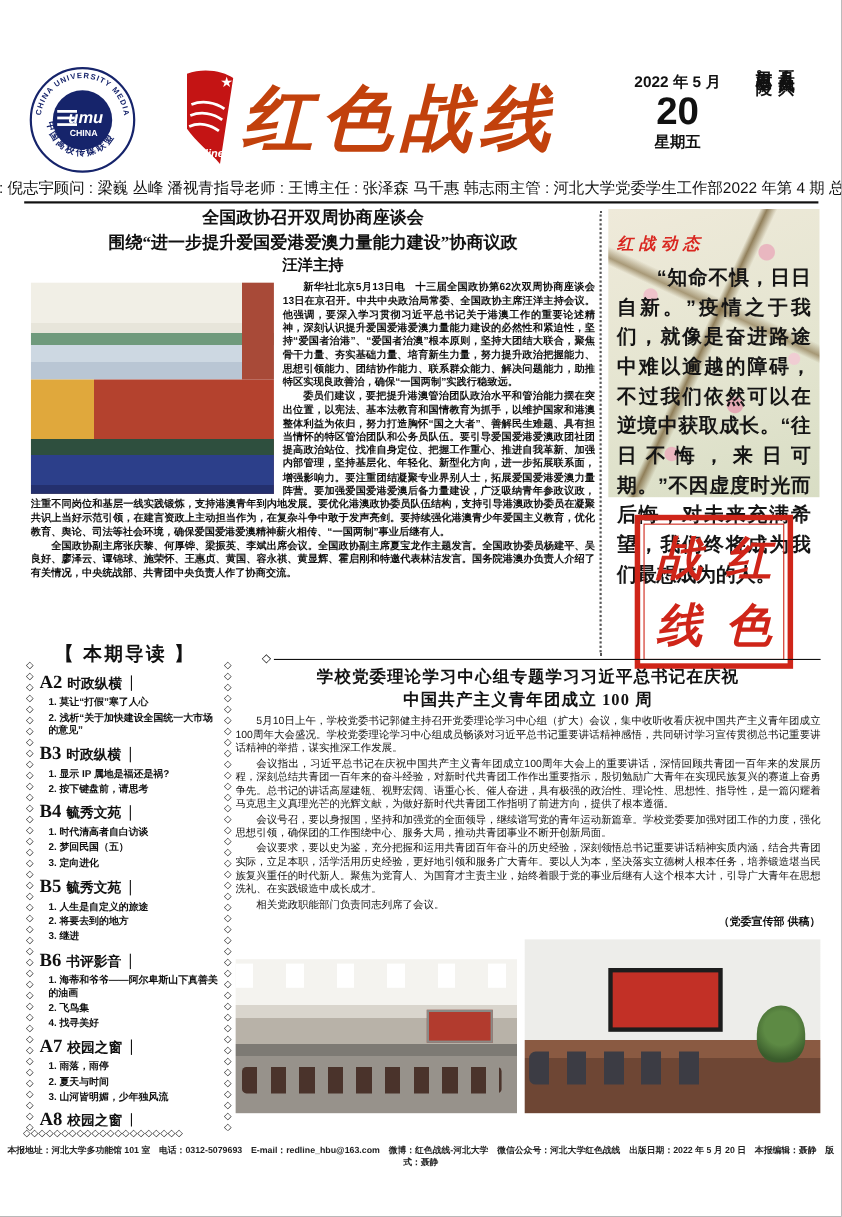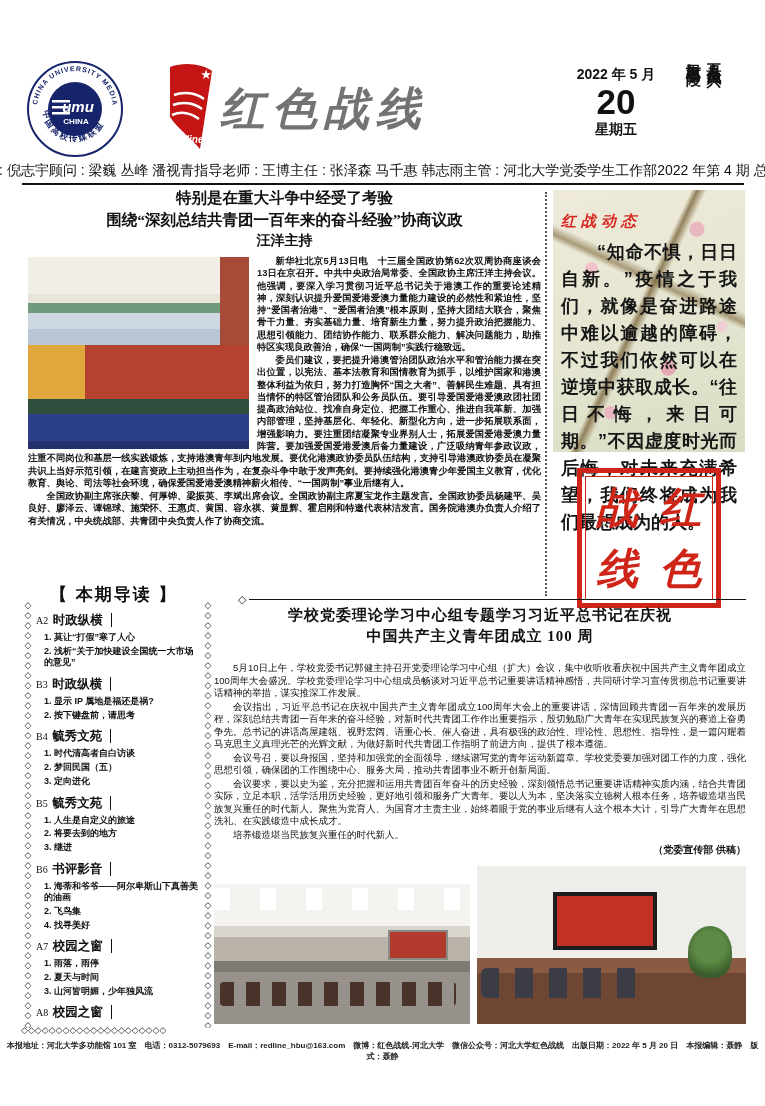--- a/index.html
+++ b/index.html
@@ -4,21 +4,21 @@
 <style>
   html,body{margin:0;padding:0;background:#888;}
   .page{position:relative;width:765px;height:1106px;background:#ffffff;margin:0 auto;
         font-family:"Liberation Sans","DejaVu Sans",sans-serif;color:#111;overflow:hidden;}
 
   
   .logo-wrap{position:absolute;left:26px;top:60px;width:98px;height:98px;}
   .title-block{position:absolute;left:158px;top:56px;width:410px;height:106px;display:flex;align-items:center;}
   .flag-icon{width:62px;height:96px;flex:0 0 auto;}
   .masthead-title{font-family:"Liberation Serif","DejaVu Serif",serif;font-weight:bold;font-style:italic;
-        font-size:45px;color:#737373;letter-spacing:7px;white-space:nowrap;line-height:1;}
+        font-size:65px;color:#c2410c;letter-spacing:7px;white-space:nowrap;line-height:1;}
   .date-block{position:absolute;left:560px;top:66px;width:112px;text-align:center;color:#111;}
   .date-month{font-size:14px;font-weight:bold;}
   .date-day{font-size:35px;font-weight:bold;line-height:1.05;}
   .date-week{font-size:14px;font-weight:bold;}
   .poem{position:absolute;left:685px;top:52px;height:128px;display:flex;gap:4px;}
   .poem div{writing-mode:vertical-rl;font-size:15px;font-weight:bold;line-height:1.1;letter-spacing:2px;}
 
   .masthead-bar{position:absolute;left:22px;top:162px;width:722px;display:flex;justify-content:center;
         font-size:14px;font-weight:normal;border-bottom:2.5px solid #111;padding-bottom:3px;white-space:nowrap;}
 
@@ -66,29 +66,29 @@
   .divider .dm{font-size:11px;line-height:11px;}
   .divider .ln{flex:1;border-top:1.5px solid #111;margin-left:3px;}
 
   .vchain{position:absolute;width:12px;writing-mode:vertical-rl;font-size:9px;line-height:10px;color:#222;
       overflow:hidden;letter-spacing:0;}
   .hchain{position:absolute;font-size:9px;line-height:9px;color:#222;white-space:nowrap;overflow:hidden;}
 
   .digest-panel{position:absolute;left:36px;top:606px;width:162px;height:418px;overflow:hidden;}
   .dg-sec{margin-bottom:5px;}
   .dg-head{margin:4px 0 3px;white-space:nowrap;}
-  .dg-code{font-family:"Liberation Serif","DejaVu Serif",serif;font-weight:normal;font-size:10px;}
+  .dg-code{font-family:"Liberation Serif","DejaVu Serif",serif;font-weight:bold;font-size:17px;}
   .dg-name{font-weight:bold;font-size:12.5px;border-right:1.5px solid #111;padding-right:8px;}
   .dg-item{font-size:9px;font-weight:bold;line-height:1.3;margin:2px 0 2px 8px;text-align:left;}
 
   
   .a2-col{position:absolute;left:214px;top:604px;width:532px;height:434px;overflow:hidden;}
   .a2-h{text-align:center;font-weight:bold;font-family:"Liberation Serif","DejaVu Serif",serif;font-size:15px;
       letter-spacing:1px;margin:2px 0;}
-  .a2-body{font-size:9.5px;line-height:1.32;text-align:justify;margin-top:16px;}
+  .a2-body{font-size:9.5px;line-height:1.32;text-align:justify;margin-top:4px;}
   .a2-body p{margin:0 0 1px;text-indent:2em;}
   .a2-byline{text-align:right;font-size:10px;font-weight:bold;margin:2px 0 0;}
   .photos-row{display:flex;gap:7px;margin-top:9px;align-items:flex-end;}
   .ph-conf{position:relative;width:256px;height:140px;background:
       linear-gradient(180deg,#f4f3ef 0 30%,#d9d5cd 30% 38%,#b8b2a8 38% 55%,#7d7a74 55% 63%,#97928b 63% 100%);}
   .ph-conf .lights{position:absolute;left:0;top:4px;width:100%;height:22px;
       background:repeating-linear-gradient(90deg,#ffffff 0 16px, rgba(0,0,0,0) 16px 46px);}
   .ph-conf .chairs{position:absolute;left:6px;bottom:18px;width:92%;height:24px;
       background:repeating-linear-gradient(90deg,#4a332b 0 14px, rgba(0,0,0,0) 14px 26px);border-radius:4px;}
   .ph-conf .screen{position:absolute;right:22px;top:46px;width:56px;height:26px;background:#b23b2e;border:2px solid #8a8a86;}
@@ -157,22 +157,22 @@
   <div class="masthead-bar">
     <span>名誉顾问 : 倪志宇</span>
     <span>顾问 : 梁巍  丛峰  潘视青</span>
     <span>指导老师 : 王博</span>
     <span>主任 : 张泽森  马千惠  韩志雨</span>
     <span>主管 : 河北大学党委学生工作部</span>
     <span>2022 年第 4 期  总第 122 期</span>
   </div>
 
   <div class="main-col">
-    <div class="a1-h a1-h1">特别是在重大斗争中经受了考验</div>
-    <div class="a1-h a1-h2">围绕“深刻总结共青团一百年来的奋斗经验”协商议政</div>
+    <div class="a1-h a1-h1">全国政协召开双周协商座谈会</div>
+    <div class="a1-h a1-h2">围绕“进一步提升爱国爱港爱澳力量能力建设”协商议政</div>
     <div class="a1-h a1-h3">汪洋主持</div>
     <div class="a1-body">
       <div class="a1-photos">
         <div class="ph ph-meeting"></div>
         <div class="ph ph-hall"></div>
       </div>
       <p>新华社北京5月13日电　十三届全国政协第62次双周协商座谈会13日在京召开。中共中央政治局常委、全国政协主席汪洋主持会议。他强调，要深入学习贯彻习近平总书记关于港澳工作的重要论述精神，深刻认识提升爱国爱港爱澳力量能力建设的必然性和紧迫性，坚持“爱国者治港”、“爱国者治澳”根本原则，坚持大团结大联合，聚焦骨干力量、夯实基础力量、培育新生力量，努力提升政治把握能力、思想引领能力、团结协作能力、联系群众能力、解决问题能力，助推特区实现良政善治，确保“一国两制”实践行稳致远。</p>
       <p>委员们建议，要把提升港澳管治团队政治水平和管治能力摆在突出位置，以宪法、基本法教育和国情教育为抓手，以维护国家和港澳整体利益为依归，努力打造胸怀“国之大者”、善解民生难题、具有担当情怀的特区管治团队和公务员队伍。要引导爱国爱港爱澳政团社团提高政治站位、找准自身定位、把握工作重心、推进自我革新、加强内部管理，坚持基层化、年轻化、新型化方向，进一步拓展联系面，增强影响力。要注重团结凝聚专业界别人士，拓展爱国爱港爱澳力量阵营。要加强爱国爱港爱澳后备力量建设，广泛吸纳青年参政议政，注重不同岗位和基层一线实践锻炼，支持港澳青年到内地发展。要优化港澳政协委员队伍结构，支持引导港澳政协委员在凝聚共识上当好示范引领，在建言资政上主动担当作为，在复杂斗争中敢于发声亮剑。要持续强化港澳青少年爱国主义教育，优化教育、舆论、司法等社会环境，确保爱国爱港爱澳精神薪火相传、“一国两制”事业后继有人。</p>
       <p>全国政协副主席张庆黎、何厚铧、梁振英、李斌出席会议。全国政协副主席夏宝龙作主题发言。全国政协委员杨建平、吴良好、廖泽云、谭锦球、施荣怀、王惠贞、黄国、容永祺、黄显辉、霍启刚和特邀代表林洁发言。国务院港澳办负责人介绍了有关情况，中央统战部、共青团中央负责人作了协商交流。</p>
 
@@ -262,21 +262,21 @@
   </div>
 
   <div class="a2-col">
     <div class="a2-h">学校党委理论学习中心组专题学习习近平总书记在庆祝</div>
     <div class="a2-h">中国共产主义青年团成立 100 周</div>
     <div class="a2-body">
       <p>5月10日上午，学校党委书记郭健主持召开党委理论学习中心组（扩大）会议，集中收听收看庆祝中国共产主义青年团成立100周年大会盛况。学校党委理论学习中心组成员畅谈对习近平总书记重要讲话精神感悟，共同研讨学习宣传贯彻总书记重要讲话精神的举措，谋实推深工作发展。</p>
       <p>会议指出，习近平总书记在庆祝中国共产主义青年团成立100周年大会上的重要讲话，深情回顾共青团一百年来的发展历程，深刻总结共青团一百年来的奋斗经验，对新时代共青团工作作出重要指示，殷切勉励广大青年在实现民族复兴的赛道上奋勇争先。总书记的讲话高屋建瓴、视野宏阔、语重心长、催人奋进，具有极强的政治性、理论性、思想性、指导性，是一篇闪耀着马克思主义真理光芒的光辉文献，为做好新时代共青团工作指明了前进方向，提供了根本遵循。</p>
       <p>会议号召，要以身报国，坚持和加强党的全面领导，继续谱写党的青年运动新篇章。学校党委要加强对团工作的力度，强化思想引领，确保团的工作围绕中心、服务大局，推动共青团事业不断开创新局面。</p>
       <p>会议要求，要以史为鉴，充分把握和运用共青团百年奋斗的历史经验，深刻领悟总书记重要讲话精神实质内涵，结合共青团实际，立足本职，活学活用历史经验，更好地引领和服务广大青年。要以人为本，坚决落实立德树人根本任务，培养锻造堪当民族复兴重任的时代新人。聚焦为党育人、为国育才主责主业，始终着眼于党的事业后继有人这个根本大计，引导广大青年在思想洗礼、在实践锻造中成长成才。</p>
-      <p>培养锻造堪当民族复兴重任的时代新人。</p>
+      <p>相关党政职能部门负责同志列席了会议。</p>
     </div>
     <div class="a2-byline">（党委宣传部  供稿）</div>
     <div class="photos-row">
       <div class="ph-conf">
         <div class="lights"></div>
         <div class="screen"></div>
         <div class="chairs"></div>
       </div>
       <div class="ph-study">
         <div class="tv">

